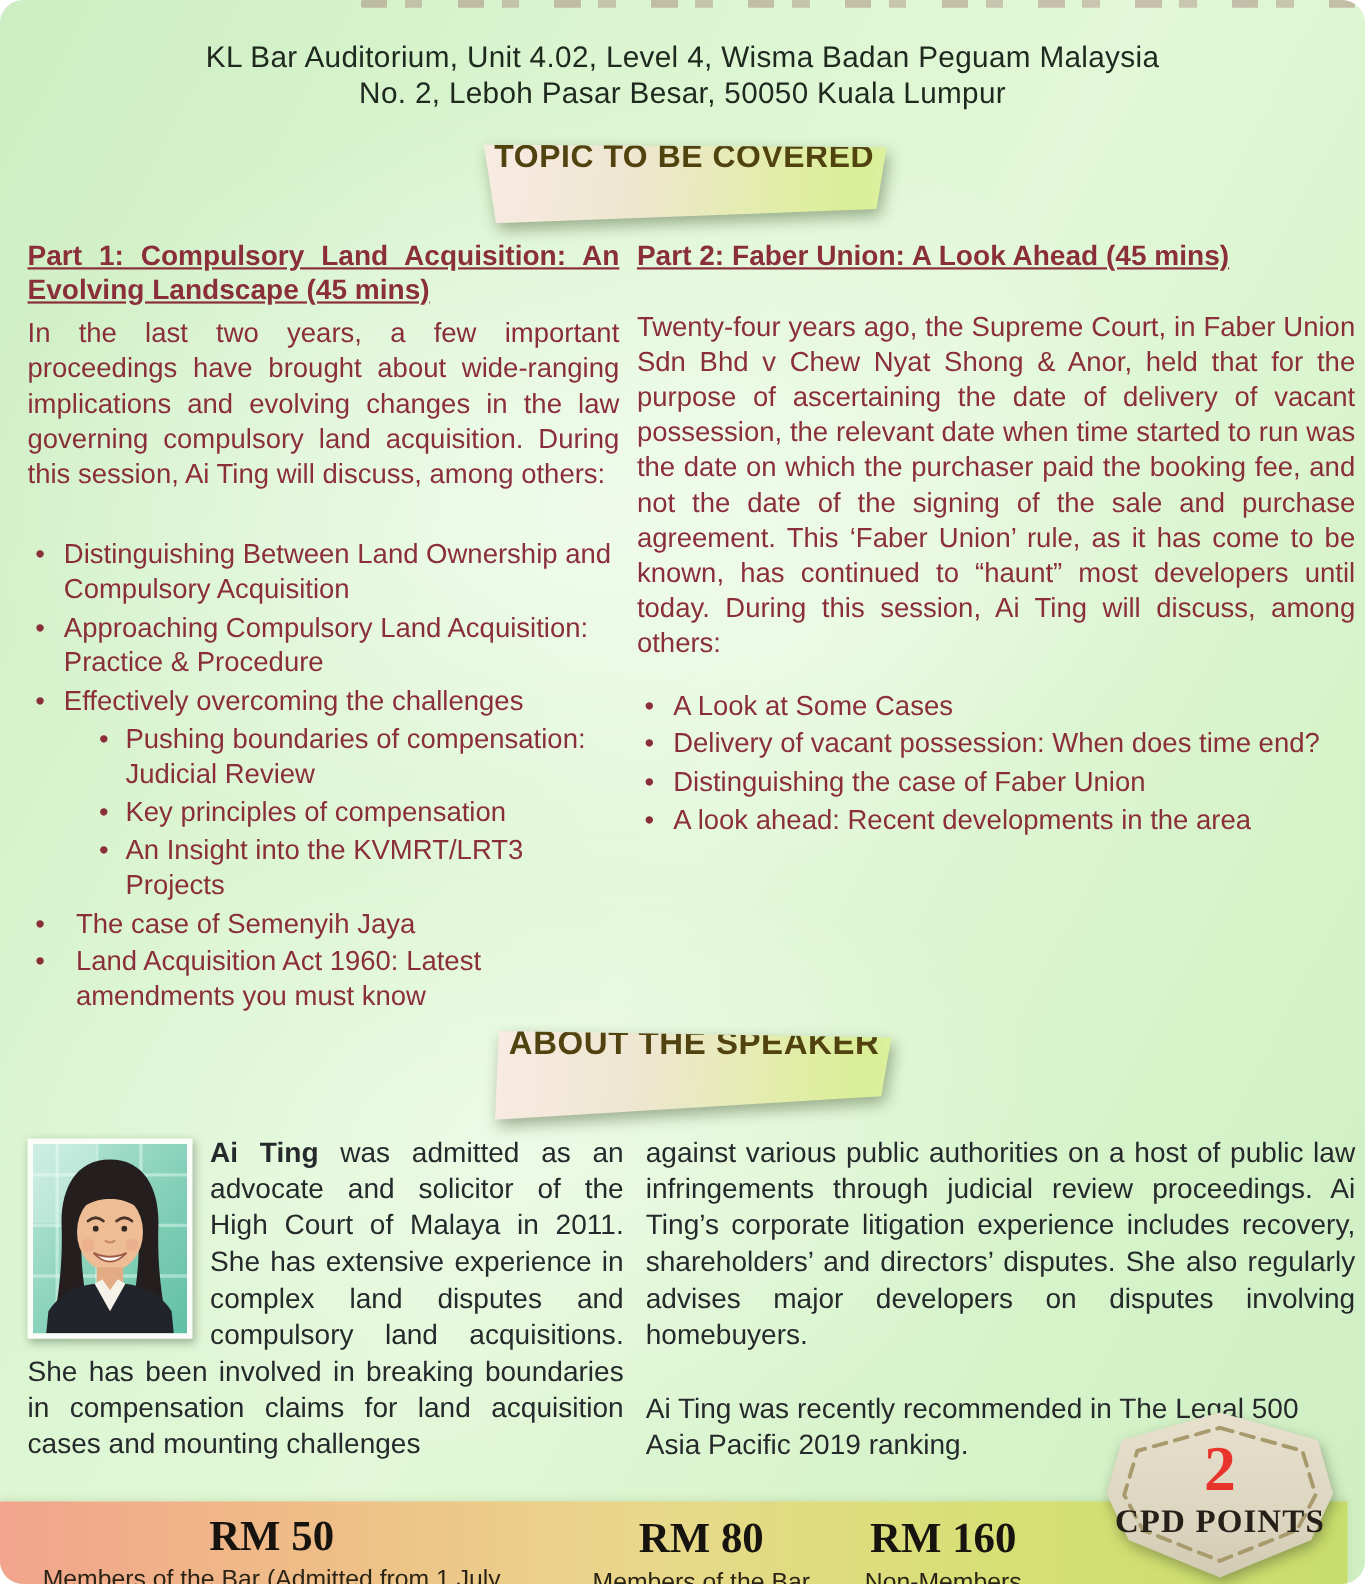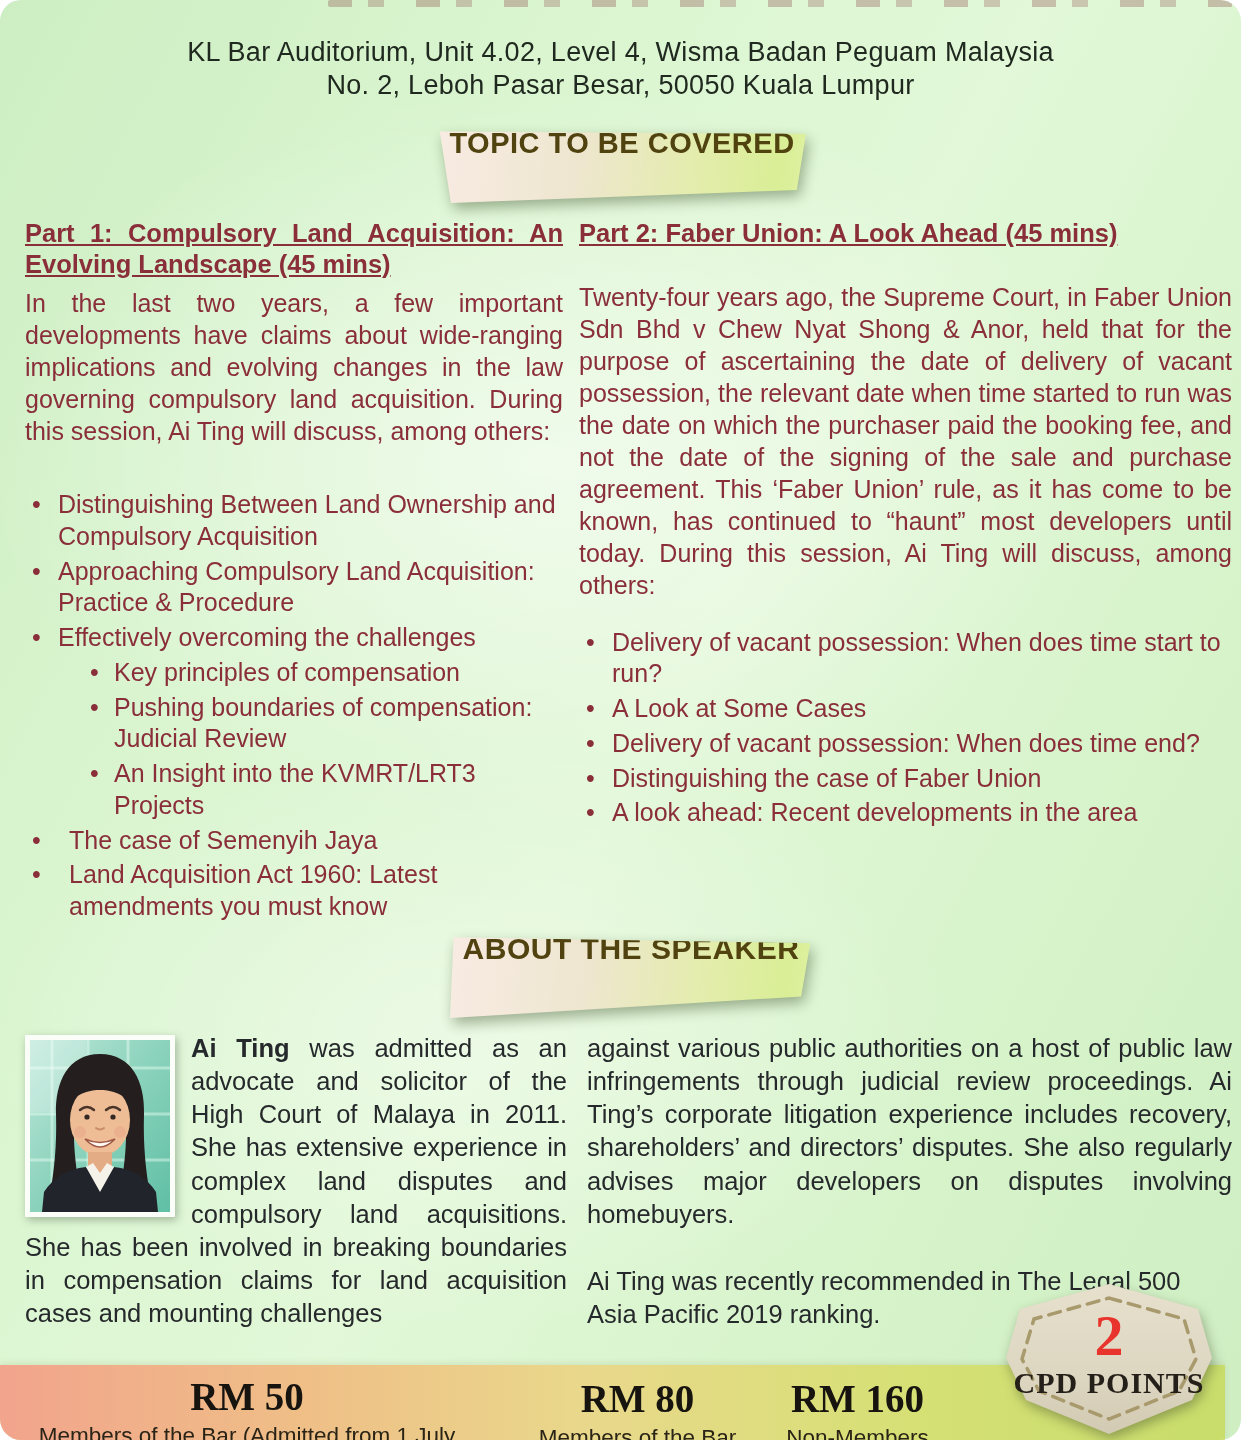--- a/index.html
+++ b/index.html
@@ -119,41 +119,40 @@
   <div class="banner banner-topic">
     <div class="banner-inner">
       <span>TOPIC TO BE COVERED</span>
     </div>
   </div>
 
   <div class="topics-row">
 
     <section class="col-left">
       <h2 class="part-title">Part 1: Compulsory Land Acquisition: An Evolving Landscape (45 mins)</h2>
-      <p class="intro">In the last two years, a few important developments have claims about wide-ranging implications and evolving changes in the law governing compulsory land acquisition. During this session, Ai Ting will discuss, among others:</p>
+      <p class="intro">In the last two years, a few important proceedings have brought about wide-ranging implications and evolving changes in the law governing compulsory land acquisition. During this session, Ai Ting will discuss, among others:</p>
       <ul class="bullets">
         <li><span>Distinguishing Between Land Ownership and Compulsory Acquisition</span></li>
         <li><span>Approaching Compulsory Land Acquisition: Practice &amp; Procedure</span></li>
         <li><span>Effectively overcoming the challenges</span>
           <ul class="sub">
+            <li><span>Pushing boundaries of compensation: Judicial Review</span></li>
             <li><span>Key principles of compensation</span></li>
-            <li><span>Pushing boundaries of compensation: Judicial Review</span></li>
             <li><span>An Insight into the  KVMRT/LRT3 Projects</span></li>
           </ul>
         </li>
         <li class="tail"><span>The case of Semenyih Jaya</span></li>
         <li class="tail"><span>Land Acquisition Act 1960: Latest amendments you must know</span></li>
       </ul>
     </section>
 
     <section class="col-right">
       <h2 class="part-title">Part 2: Faber Union: A Look Ahead (45 mins)</h2>
       <p class="intro">Twenty-four years ago, the Supreme Court, in Faber Union Sdn Bhd v Chew Nyat Shong &amp; Anor, held that for the purpose of ascertaining the date of delivery of vacant possession, the relevant date when time started to run was the date on which the purchaser paid the booking fee, and not the date of the signing of the sale and purchase agreement. This ‘Faber Union’ rule, as it has come to be known, has continued to “haunt” most developers until today. During this session, Ai Ting will discuss, among others:</p>
       <ul class="bullets">
-        <li><span>Delivery of vacant possession: When does time start to run?</span></li>
         <li><span>A Look at Some Cases</span></li>
         <li><span>Delivery of vacant possession: When does time end?</span></li>
         <li><span>Distinguishing the case of Faber Union</span></li>
         <li><span>A look ahead: Recent developments in the area</span></li>
       </ul>
     </section>
   </div>
 
   <div class="banner banner-speaker">
     <div class="banner-inner">

